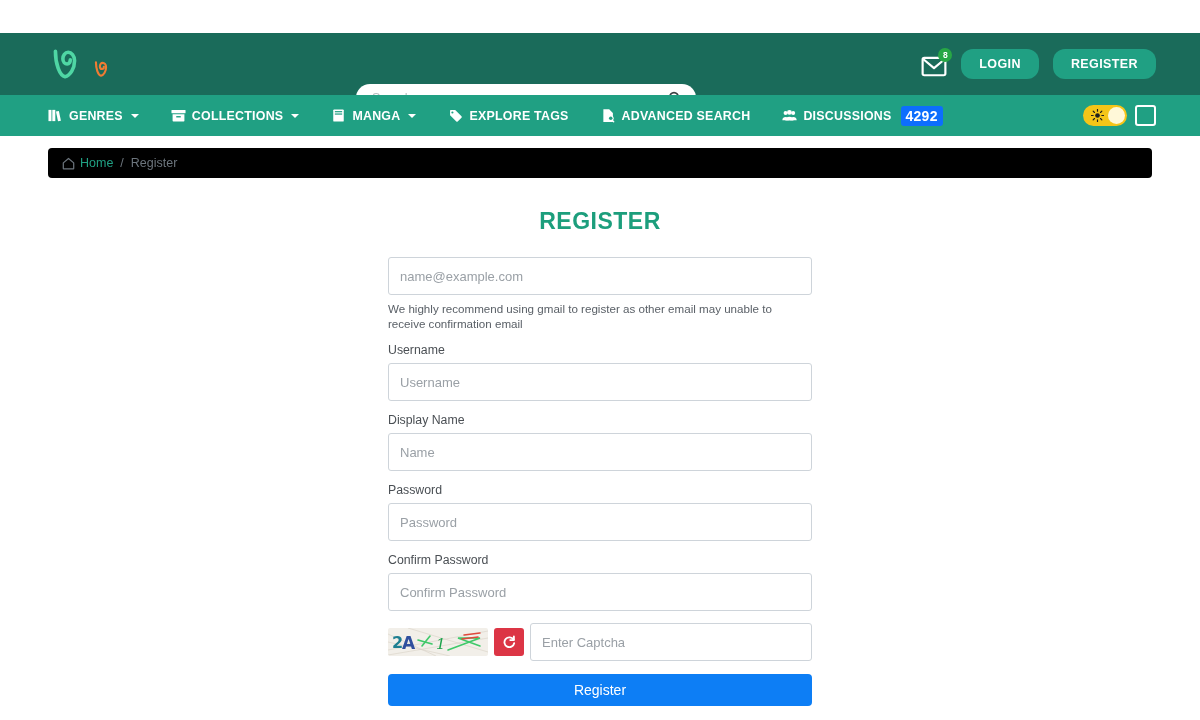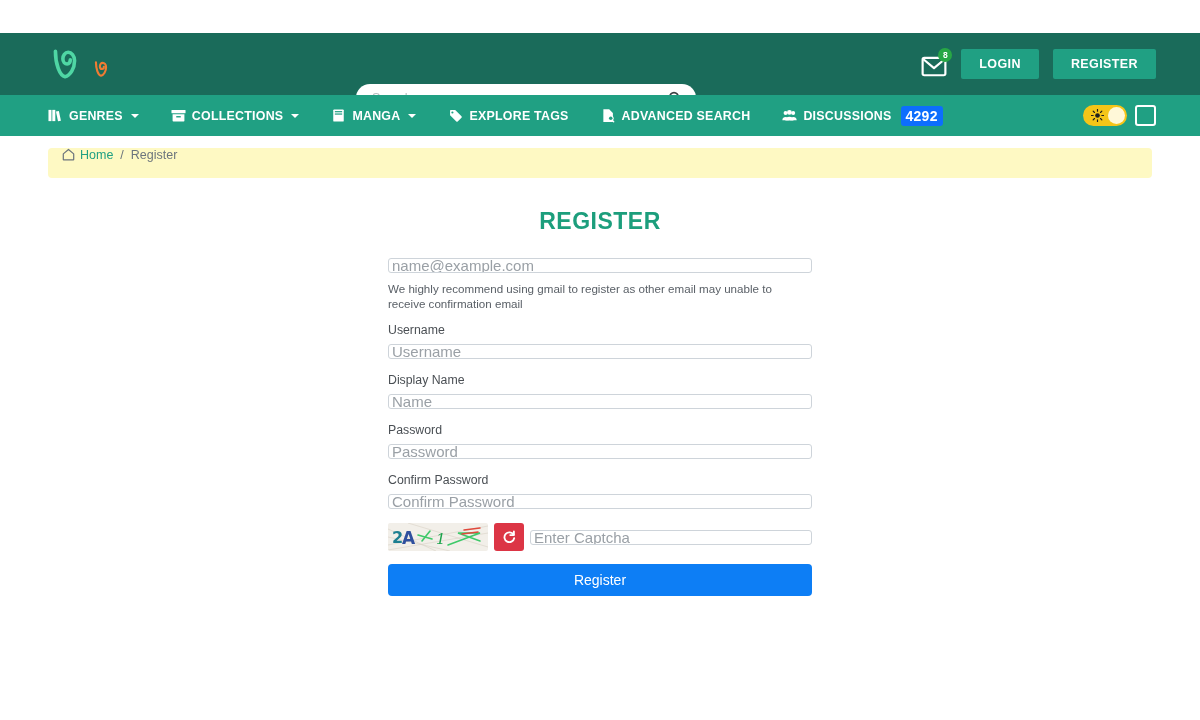--- a/index.html
+++ b/index.html
@@ -82,21 +82,21 @@
     text-align: center;
   }
   .hdr-btn {
     background: #20a083;
     color: #ffffff;
     border: none;
     font-size: 12.5px;
     font-weight: bold;
     letter-spacing: .4px;
     padding: 8px 18px;
-    border-radius: 2px;
+    border-radius: 12px;
     cursor: pointer;
     font-family: "Liberation Sans", sans-serif;
   }
 
   
   .navbar {
     height: 41px;
     background: #20a083;
     display: flex;
     align-items: center;
@@ -169,23 +169,24 @@
     border-radius: 3px;
     background: transparent;
     cursor: pointer;
   }
 
   
   .breadcrumb-bar {
     margin: 12px 48px 8px 48px;
     width: 1104px;
     height: 30px;
-    background: #fef9c3;
+    background: #000000;
     border-radius: 4px;
     display: flex;
+    align-items: center;
     padding-left: 14px;
     gap: 5px;
   }
   .home-icon { width: 13px; height: 13px; color: #6c757d; display:block; }
   .bc-link {
     color: #20a083;
     font-size: 12.5px;
     text-decoration: none;
     cursor: pointer;
   }
@@ -206,25 +207,25 @@
     margin: 22px auto 0 auto;
   }
   .field-label {
     font-size: 12.3px;
     color: #4a4f54;
     margin-bottom: 6px;
     display: block;
   }
   .field-input {
     width: 100%;
-    height: 15px;
+    height: 38px;
     border: 1px solid #ced4da;
     border-radius: 3px;
-    padding: 0 3px;
-    font-size: 15px;
+    padding: 0 11px;
+    font-size: 13px;
     color: #495057;
     font-family: "Liberation Sans", sans-serif;
     outline: none;
     background: #fff;
   }
   .field-input::placeholder { color: #9aa0a6; }
   .field-group { margin-bottom: 12px; }
   .help-text {
     font-size: 11.6px;
     color: #5a6067;

